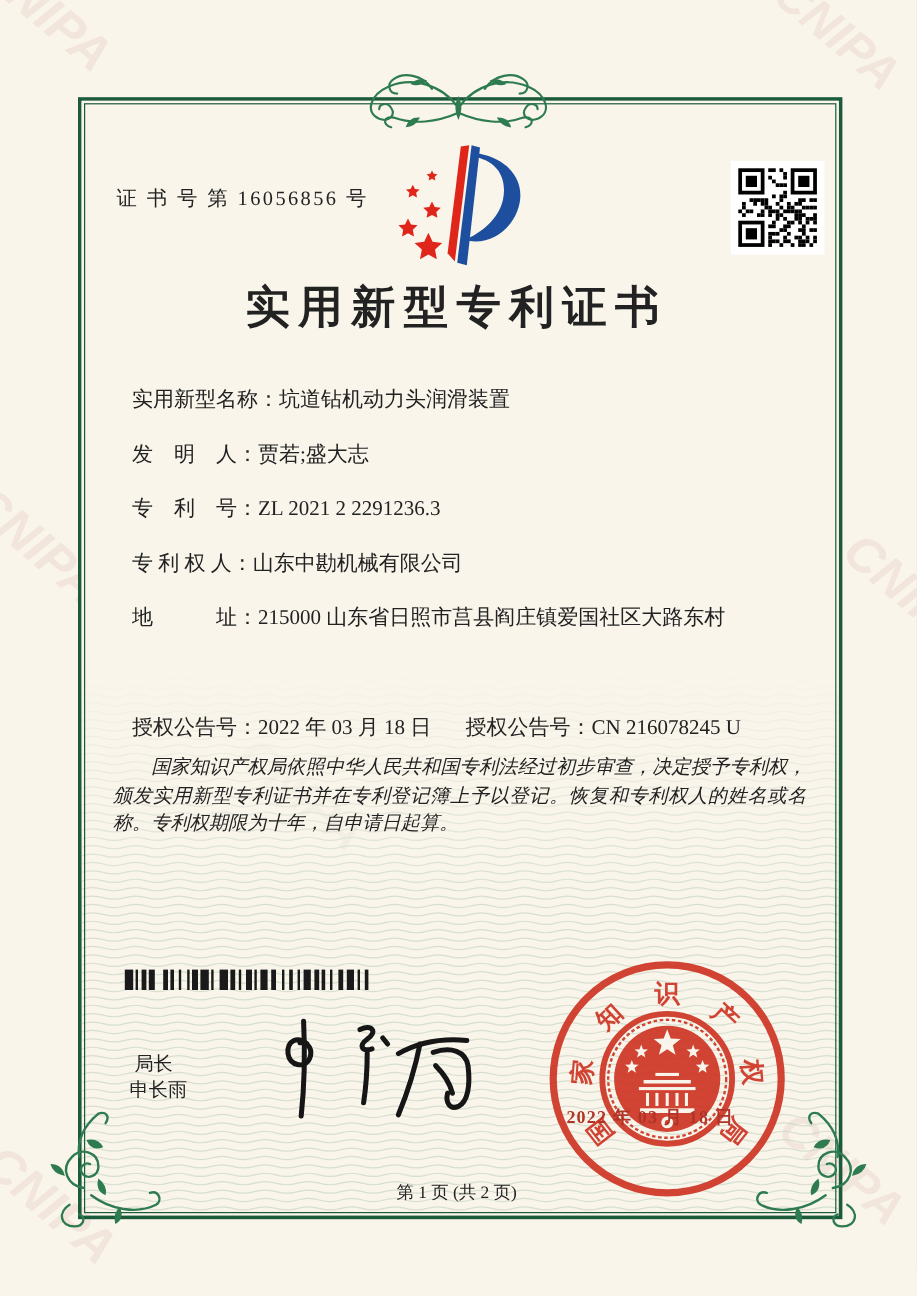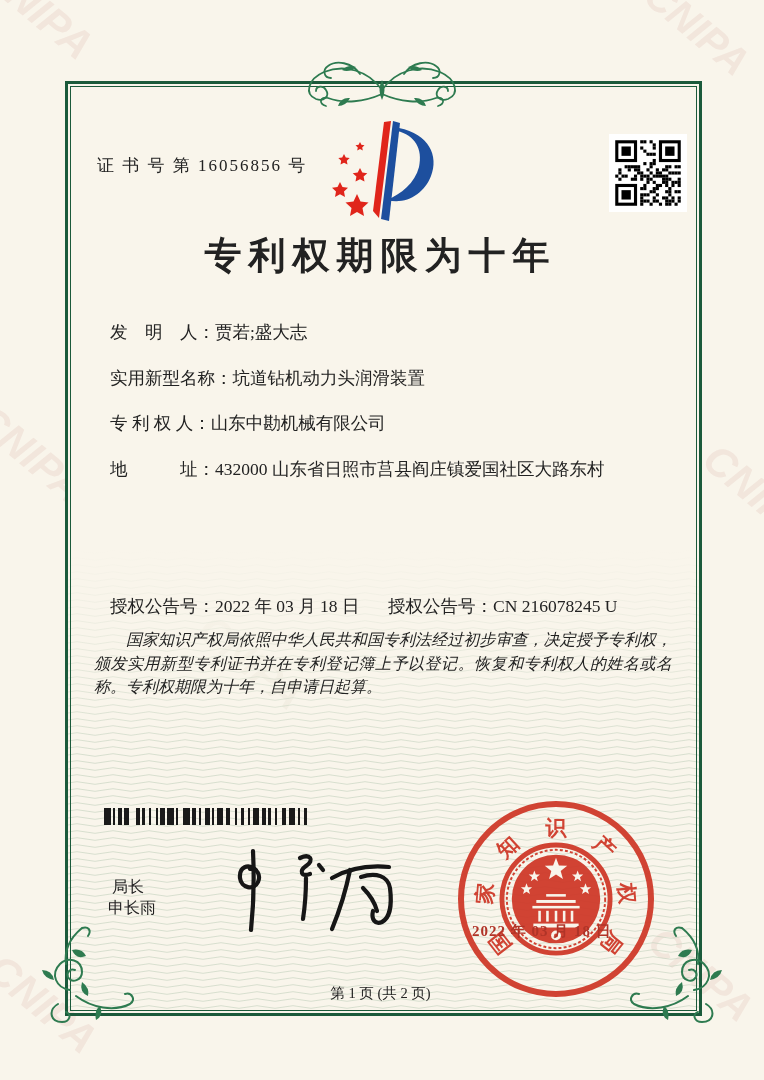--- a/index.html
+++ b/index.html
@@ -389,34 +389,37 @@
       <rect x="20" y="21" width="1" height="1" fill="#000"></rect>
       <rect x="22" y="21" width="1" height="1" fill="#000"></rect>
       <rect x="10" y="22" width="1" height="1" fill="#000"></rect>
       <rect x="13" y="22" width="1" height="1" fill="#000"></rect>
       <rect x="16" y="22" width="1" height="1" fill="#000"></rect>
       <rect x="18" y="22" width="1" height="1" fill="#000"></rect>
       <rect x="19" y="22" width="1" height="1" fill="#000"></rect>
       <rect x="21" y="22" width="1" height="1" fill="#000"></rect>
     </svg>
 
-  <div class="title">专利权期限为十年</div>
+  <div class="title">实用新型专利证书</div>
 
   <div class="fields">
     <div class="field-row">
+      <span>实用新型名称：</span><span>坑道钻机动力头润滑装置</span>
+    </div>
+    <div class="field-row">
       <span>发　明　人：</span><span>贾若;盛大志</span>
     </div>
     <div class="field-row">
-      <span>实用新型名称：</span><span>坑道钻机动力头润滑装置</span>
+      <span>专　利　号：</span><span>ZL 2021 2 2291236.3</span>
     </div>
     <div class="field-row">
       <span>专 利 权 人：</span><span>山东中勘机械有限公司</span>
     </div>
     <div class="field-row">
-      <span>地　　　址：</span><span>432000  山东省日照市莒县阎庄镇爱国社区大路东村</span>
+      <span>地　　　址：</span><span>215000  山东省日照市莒县阎庄镇爱国社区大路东村</span>
     </div>
   </div>
 
   <div class="grant-row">
     <span>授权公告号：</span><span>2022 年 03 月 18 日</span>
     <span class="grant-no"><span>授权公告号：</span><span>CN 216078245 U</span></span>
   </div>
 
   <div class="paras">
     <p>国家知识产权局依照中华人民共和国专利法经过初步审查，决定授予专利权，颁发实用新型专利证书并在专利登记簿上予以登记。恢复和专利权人的姓名或名称。专利权期限为十年，自申请日起算。</p>

